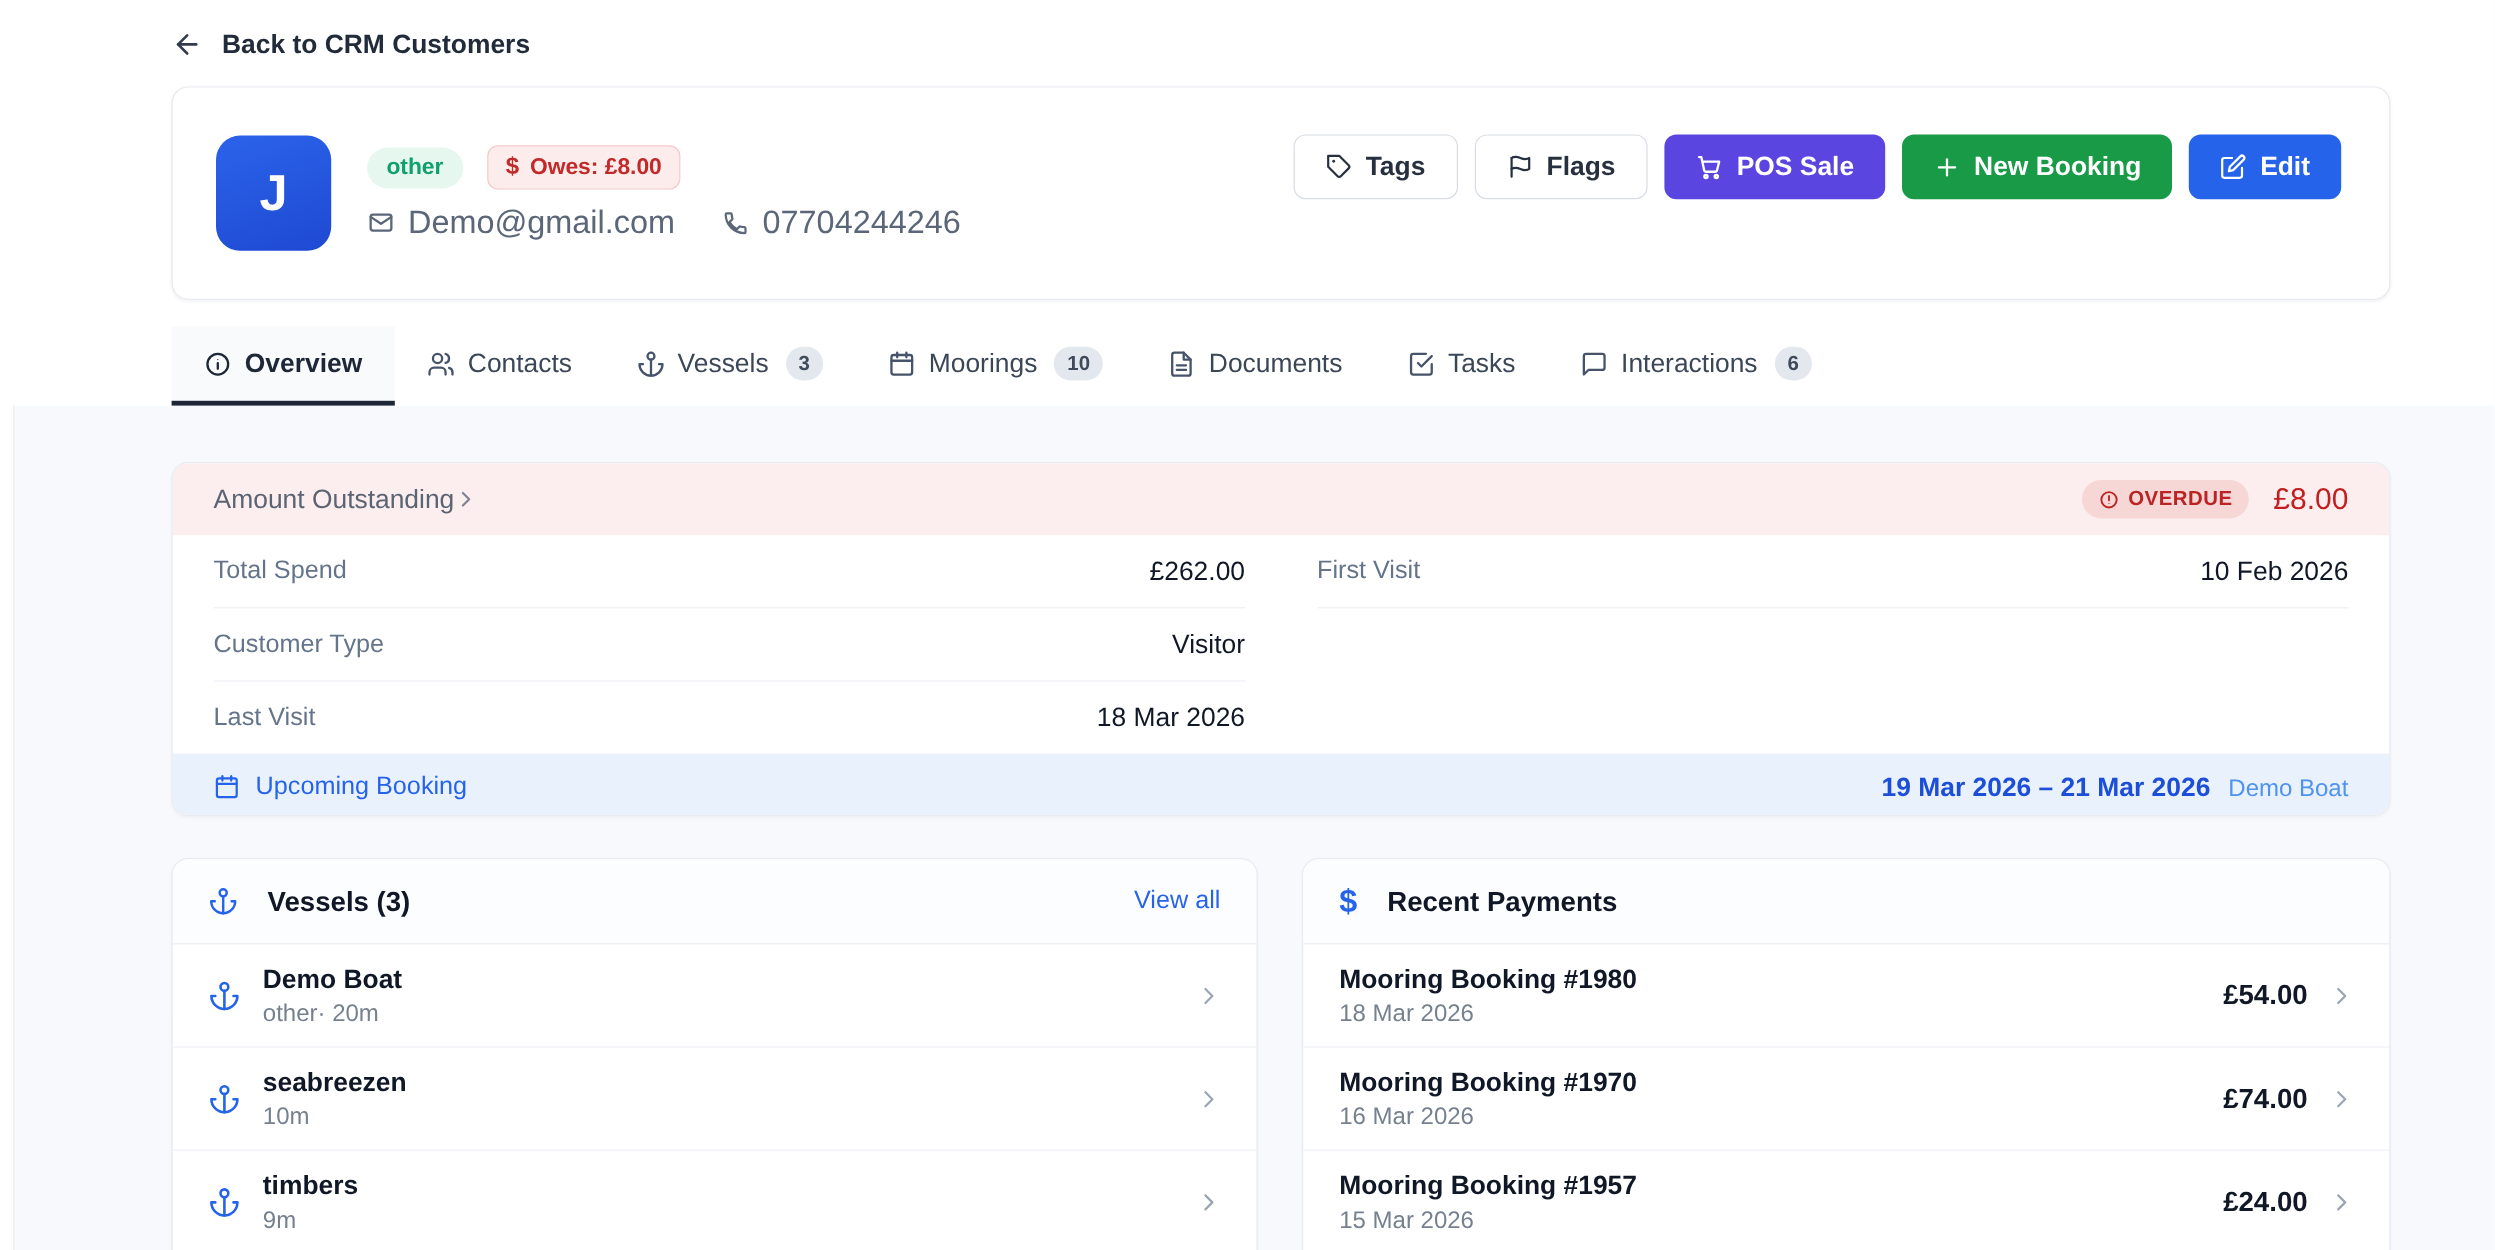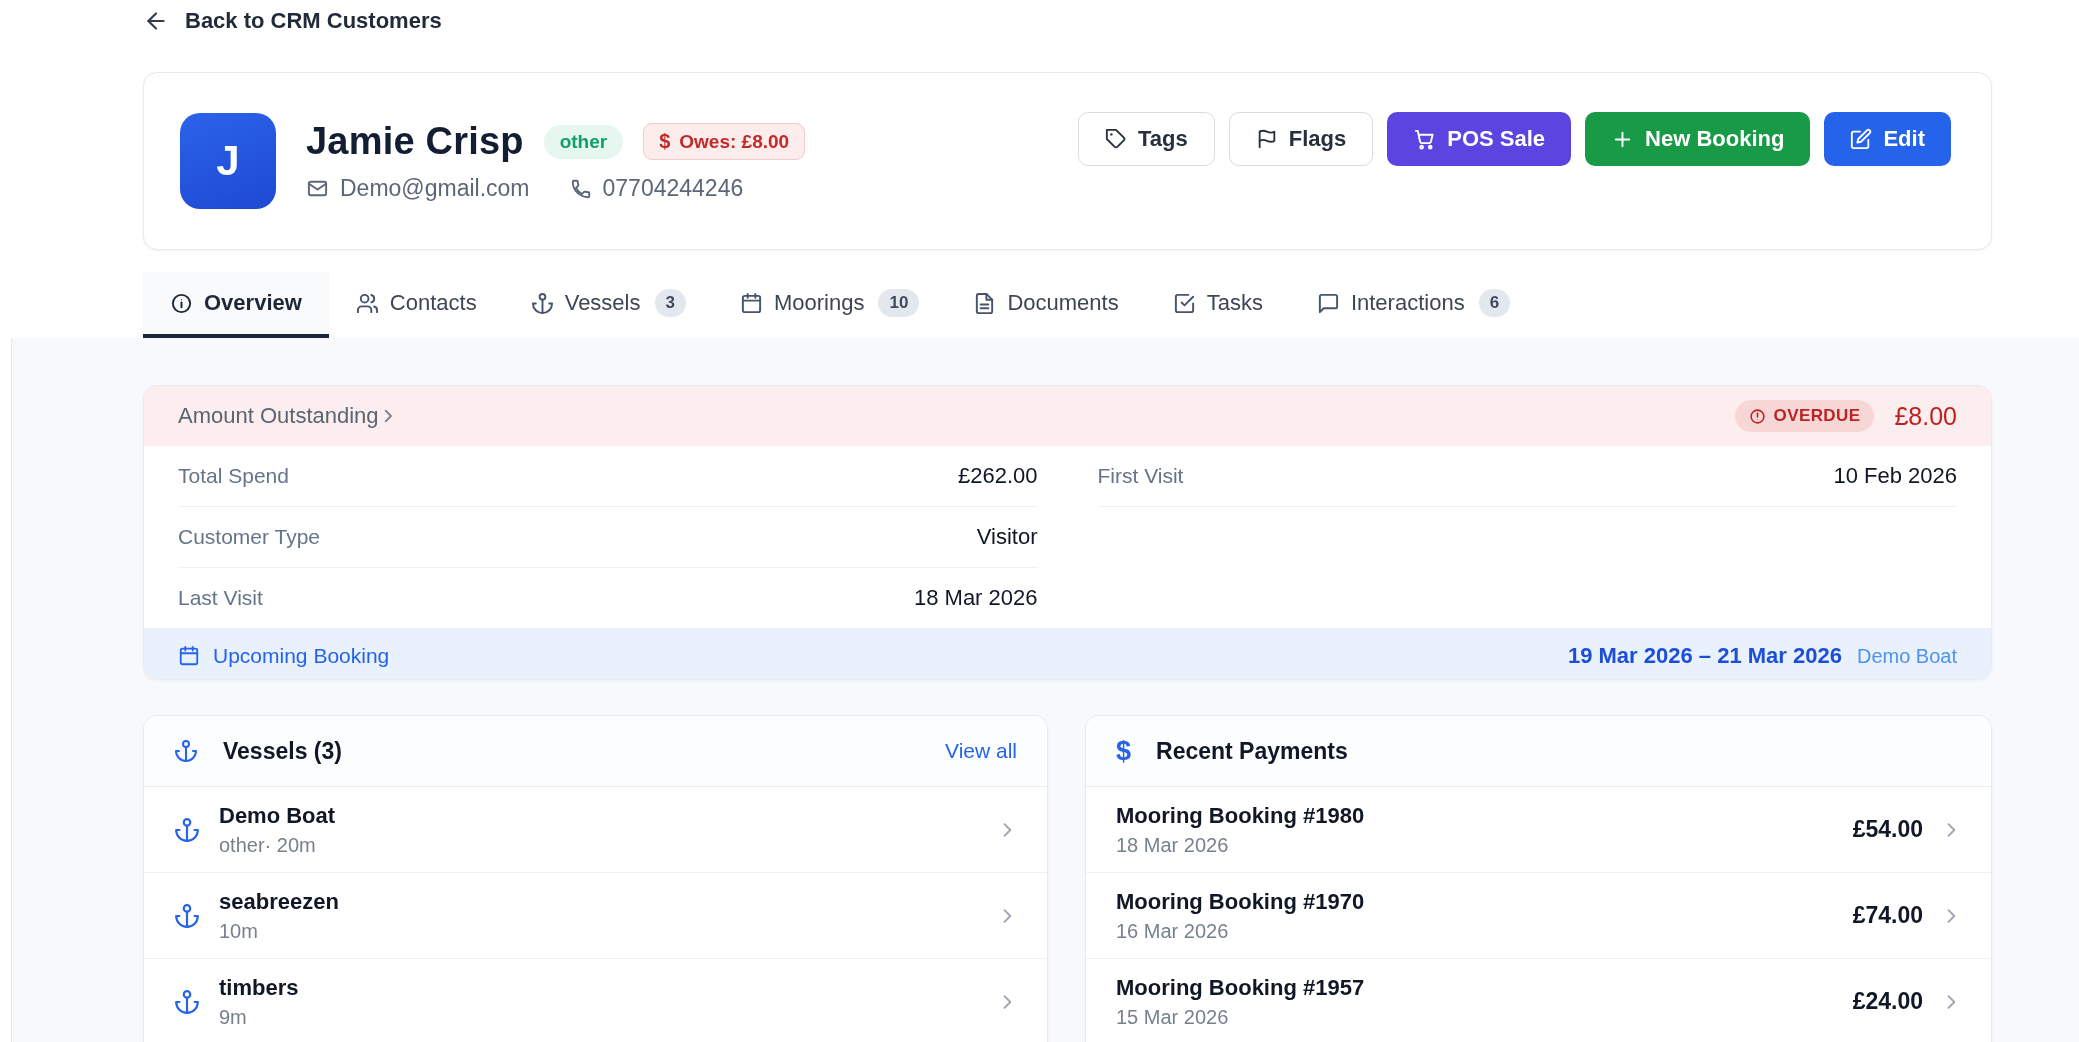--- a/index.html
+++ b/index.html
@@ -9,21 +9,21 @@
     font-family:"Liberation Sans",sans-serif;
     -webkit-font-smoothing:antialiased;
   }
   svg{display:block;}
   .abs{position:absolute;}
 
   
   .content-bg{left:11px;top:338px;right:0;bottom:0;background:#f7f9fc;border-left:1px solid #e9edf1;}
 
   
-  .back-row{left:143px;top:8px;display:flex;align-items:center;gap:16px;cursor:pointer;}
+  .back-row{left:143px;top:24px;display:flex;align-items:center;gap:16px;cursor:pointer;}
   .back-row .bicon{color:#333c4d;}
   .back-label{font-size:22px;font-weight:600;color:#222b3a;}
 
   
   .customer-card{
     left:143px;top:72px;width:1849px;height:178px;background:#fff;
     border:1px solid #e7eaf0;border-radius:14px;box-shadow:0 1px 3px rgba(16,24,40,.05);
     display:flex;align-items:center;padding:0 40px 0 36px;box-sizing:border-box;gap:30px;
   }
   .avatar{
@@ -32,21 +32,21 @@
   }
   .cust-info{display:flex;flex-direction:column;gap:12px;}
   .name-row{display:flex;align-items:center;gap:20px;}
   .cust-name{font-size:38px;font-weight:700;color:#131d33;letter-spacing:.2px;}
   .badge-active{background:#e6f7ef;color:#0fa06d;font-size:19px;font-weight:600;padding:6px 16px;border-radius:999px;}
   .badge-owes{
     background:#fdecec;border:1px solid #f4caca;color:#c22a2a;font-size:19px;font-weight:700;
     padding:6px 15px;border-radius:9px;display:flex;align-items:center;gap:9px;
   }
   .badge-owes .cur{font-size:20px;font-weight:700;}
-  .contact-row{display:flex;align-items:center;gap:40px;color:#5b6779;font-size:23px;}
+  .contact-row{display:flex;align-items:center;gap:40px;color:#5b6779;font-size:27px;}
   .contact-item{display:flex;align-items:center;gap:11px;}
   .contact-item .cicon{color:#5b6779;}
 
   
   .actions{margin-left:auto;display:flex;gap:14px;align-self:flex-start;margin-top:39px;}
   .btn{
     height:54px;border-radius:10px;display:flex;align-items:center;gap:11px;
     padding:0 26px;font-size:22px;font-weight:600;cursor:pointer;box-sizing:border-box;white-space:nowrap;
   }
   .btn-ghost{background:#fff;border:1.5px solid #d8dde4;color:#27303f;}
@@ -131,21 +131,20 @@
         <path d="M12 19l-7-7 7-7"></path>
       </svg>
   </span>
   <span class="back-label">Back to CRM Customers</span>
 </div>
 
 <div class="abs customer-card">
   <div class="avatar">J</div>
   <div class="cust-info">
     <div class="name-row">
-      <span class="cust-name">Jamie Crisp</span>
       <span class="badge-active">other</span>
       <span class="badge-owes">
         <span class="cur">$</span>
         <span>Owes: £8.00</span>
       </span>
     </div>
     <div class="contact-row">
       <span class="contact-item">
         <span class="cicon">
           <svg width="23" height="23" viewBox="0 0 24 24" fill="none" stroke="currentColor" stroke-width="2" stroke-linecap="round" stroke-linejoin="round">

